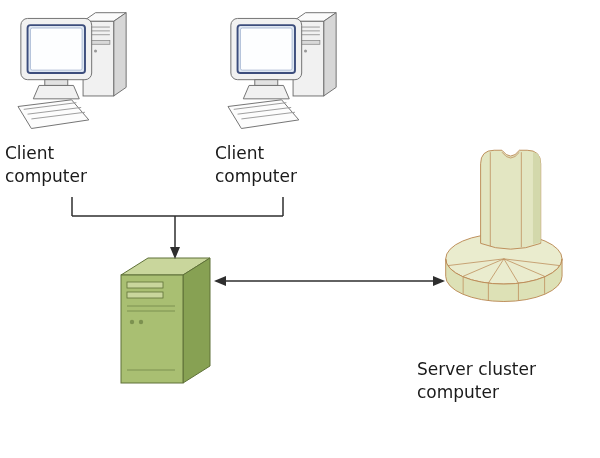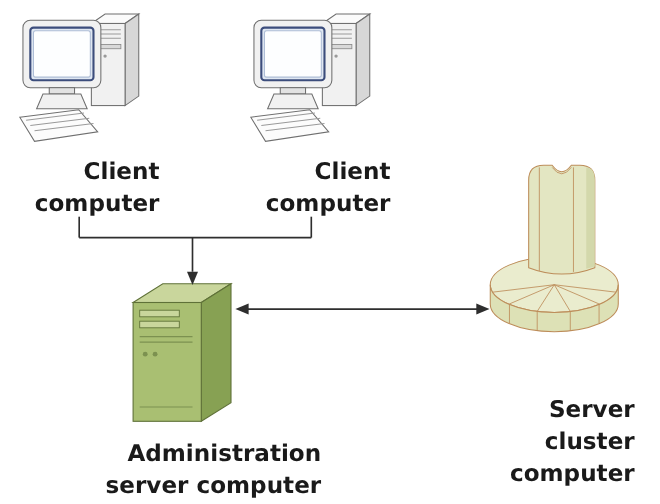--- a/index.html
+++ b/index.html
@@ -8,25 +8,24 @@
     width: 600px;
     height: 458px;
     background: var(--background, #ffffff);
     font-family: "DejaVu Sans", "Liberation Sans", sans-serif;
     overflow: hidden;
   }
   .abs { position: absolute; }
   .node-label {
     position: absolute;
     white-space: pre-line;
-    text-align: right;
-    font-size: 21px;
+    text-align: left;
+    font-size: 17px;
     line-height: 1.38;
     color: var(--text, #1a1a1a);
-    font-weight: bold;
   }
   
   .pc-front  { fill: #f1f1f1; stroke: #6f6f6f; stroke-width: 1; }
   .pc-top    { fill: #fbfbfb; stroke: #6f6f6f; stroke-width: 1; }
   .pc-side   { fill: #d7d7d7; stroke: #6f6f6f; stroke-width: 1; }
   .pc-screen { fill: #dfe7f2; stroke: #3c4d7c; stroke-width: 2; }
   .pc-screen-inner { fill: #fdfeff; stroke: #aebdd6; stroke-width: 1; }
   .pc-kb     { fill: #fcfcfc; stroke: #6f6f6f; stroke-width: 1; }
   .pc-line   { stroke: #9a9a9a; stroke-width: 1; fill: none; }
   .pc-slot   { fill: #d9d9d9; stroke: #8a8a8a; stroke-width: 0.8; }
@@ -118,22 +117,20 @@
     <polygon points="70,27 97,10 97,118 70,135" class="srv-side"></polygon>
     <rect x="8" y="27" width="62" height="108" class="srv-front"></rect>
     <rect x="14" y="34" width="36" height="6" class="srv-slot"></rect>
     <rect x="14" y="44" width="36" height="6" class="srv-slot"></rect>
     <line x1="14" y1="58" x2="62" y2="58" class="srv-line"></line>
     <line x1="14" y1="63" x2="62" y2="63" class="srv-line"></line>
     <circle cx="19" cy="74" r="2.2" class="srv-dot"></circle>
     <circle cx="28" cy="74" r="2.2" class="srv-dot"></circle>
     <line x1="14" y1="122" x2="62" y2="122" class="srv-line"></line>
   </svg>
-  <div class="node-label" style="left:52px; top:398px; width:240px;">Administration
-server computer</div>
 
   <svg class="abs" style="left:436px; top:140px;" width="128" height="164" viewBox="0 0 132 168">
 
     <ellipse cx="70" cy="122" rx="60" ry="26" class="cl-top"></ellipse>
 
     <path d="M46,106 L46,24 Q46,10 60,10 L68,10 Q77,22 86,10 L94,10 Q108,10 108,24 L108,106 Q77,118 46,106 Z" class="cl-body"></path>
     <path d="M100,12 L100,107 L108,105 L108,24 Q108,12 100,12 Z" class="cl-shade"></path>
     <path d="M68,12 Q77,24 86,12" class="cl-line"></path>
     <line x1="56" y1="12" x2="56" y2="109" class="cl-line"></line>
     <line x1="88" y1="12" x2="88" y2="110" class="cl-line"></line>

